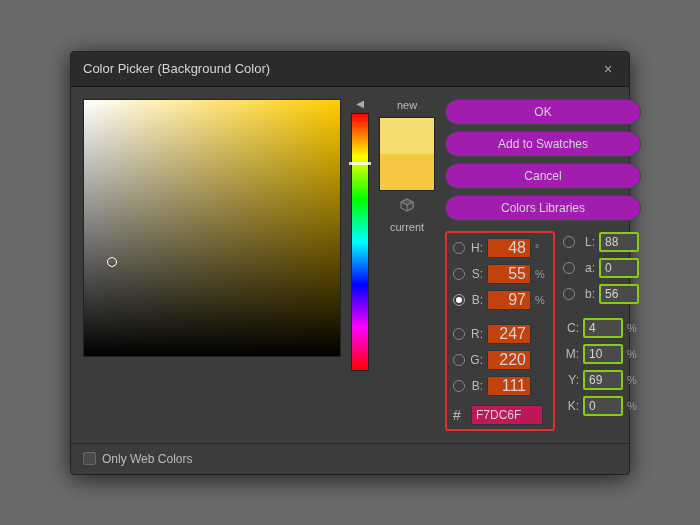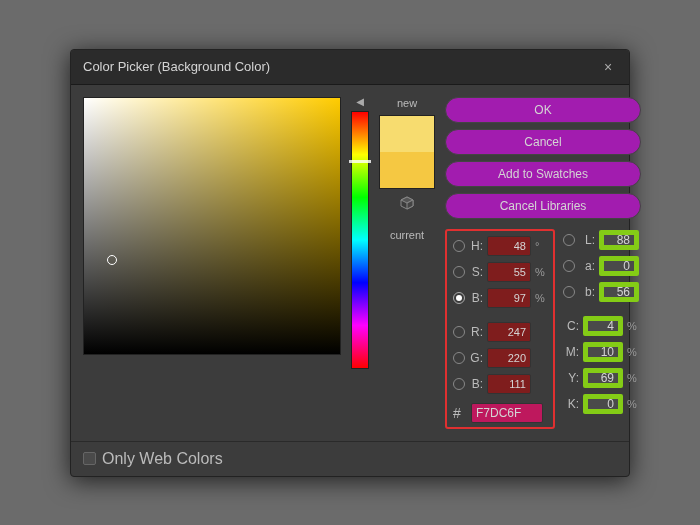--- a/index.html
+++ b/index.html
@@ -135,21 +135,21 @@
     .preview-label {
       font-size: 11px;
       color: #bbb;
       text-align: center;
       margin-bottom: 2px;
     }
     .preview-label-current {
       font-size: 11px;
       color: #bbb;
       text-align: left;
-      margin-top: 14px;
+      margin-top: 4px;
     }
     .preview-boxes {
       width: 56px;
       border: 1px solid #222;
       position: relative;
     }
     .preview-new {
       width: 100%;
       height: 36px;
       background: #f7dc6f;
@@ -231,24 +231,24 @@
     }
     .value-label {
       width: 14px;
       text-align: right;
       color: #bbb;
       font-size: 12px;
     }
     .value-input {
       width: 44px;
       height: 20px;
-      background: #7f1d1d;
+      background: #c2410c;
       border: 1px solid #333;
       color: #d4d4d4;
-      font-size: 11px;
+      font-size: 16px;
       text-align: right;
       padding: 0 4px;
       border-radius: 2px;
     }
     .value-unit {
       font-size: 11px;
       color: #999;
       width: 12px;
     }
     
@@ -294,24 +294,23 @@
     .right-label {
       width: 16px;
       font-size: 12px;
       color: #bbb;
       text-align: right;
     }
     .right-input {
       width: 40px;
       height: 20px;
       background: #4a4a4a;
-      border: 5px solid #84cc16;
+      border: 2px solid #84cc16;
       color: #d4d4d4;
       font-size: 12px;
-      text-align: right;
       padding: 0 4px;
       border-radius: 2px;
     }
     .right-unit {
       font-size: 11px;
       color: #999;
       width: 14px;
     }
     
     .bottom-bar {
@@ -327,21 +326,21 @@
     }
     .checkbox {
       width: 13px;
       height: 13px;
       background: #4a4a4a;
       border: 1px solid #666;
       border-radius: 2px;
       cursor: pointer;
     }
     .checkbox-label {
-      font-size: 16px;
+      font-size: 12px;
       color: #bbb;
     }
     .divider-row {
       height: 4px;
     }
   </style>
 </head>
 <body>
 
 <div class="dialog">
@@ -379,23 +378,23 @@
           <polygon points="7,7 13,4 13,10 7,13" stroke="#888" stroke-width="1" fill="#444"></polygon>
         </svg>
       </div>
       <span class="preview-label-current">current</span>
     </div>
 
     <div class="right-panel">
 
       <div class="btn-row">
         <button class="btn">OK</button>
+        <button class="btn">Add to Swatches</button>
         <button class="btn">Cancel</button>
-        <button class="btn">Add to Swatches</button>
-        <button class="btn">Cancel Libraries</button>
+        <button class="btn">Colors Libraries</button>
       </div>
 
       <div class="color-values">
 
         <div class="highlighted-section">
           <div class="values-col">
 
             <div class="value-row">
               <div class="radio-btn"></div>
               <span class="value-label">H:</span>

